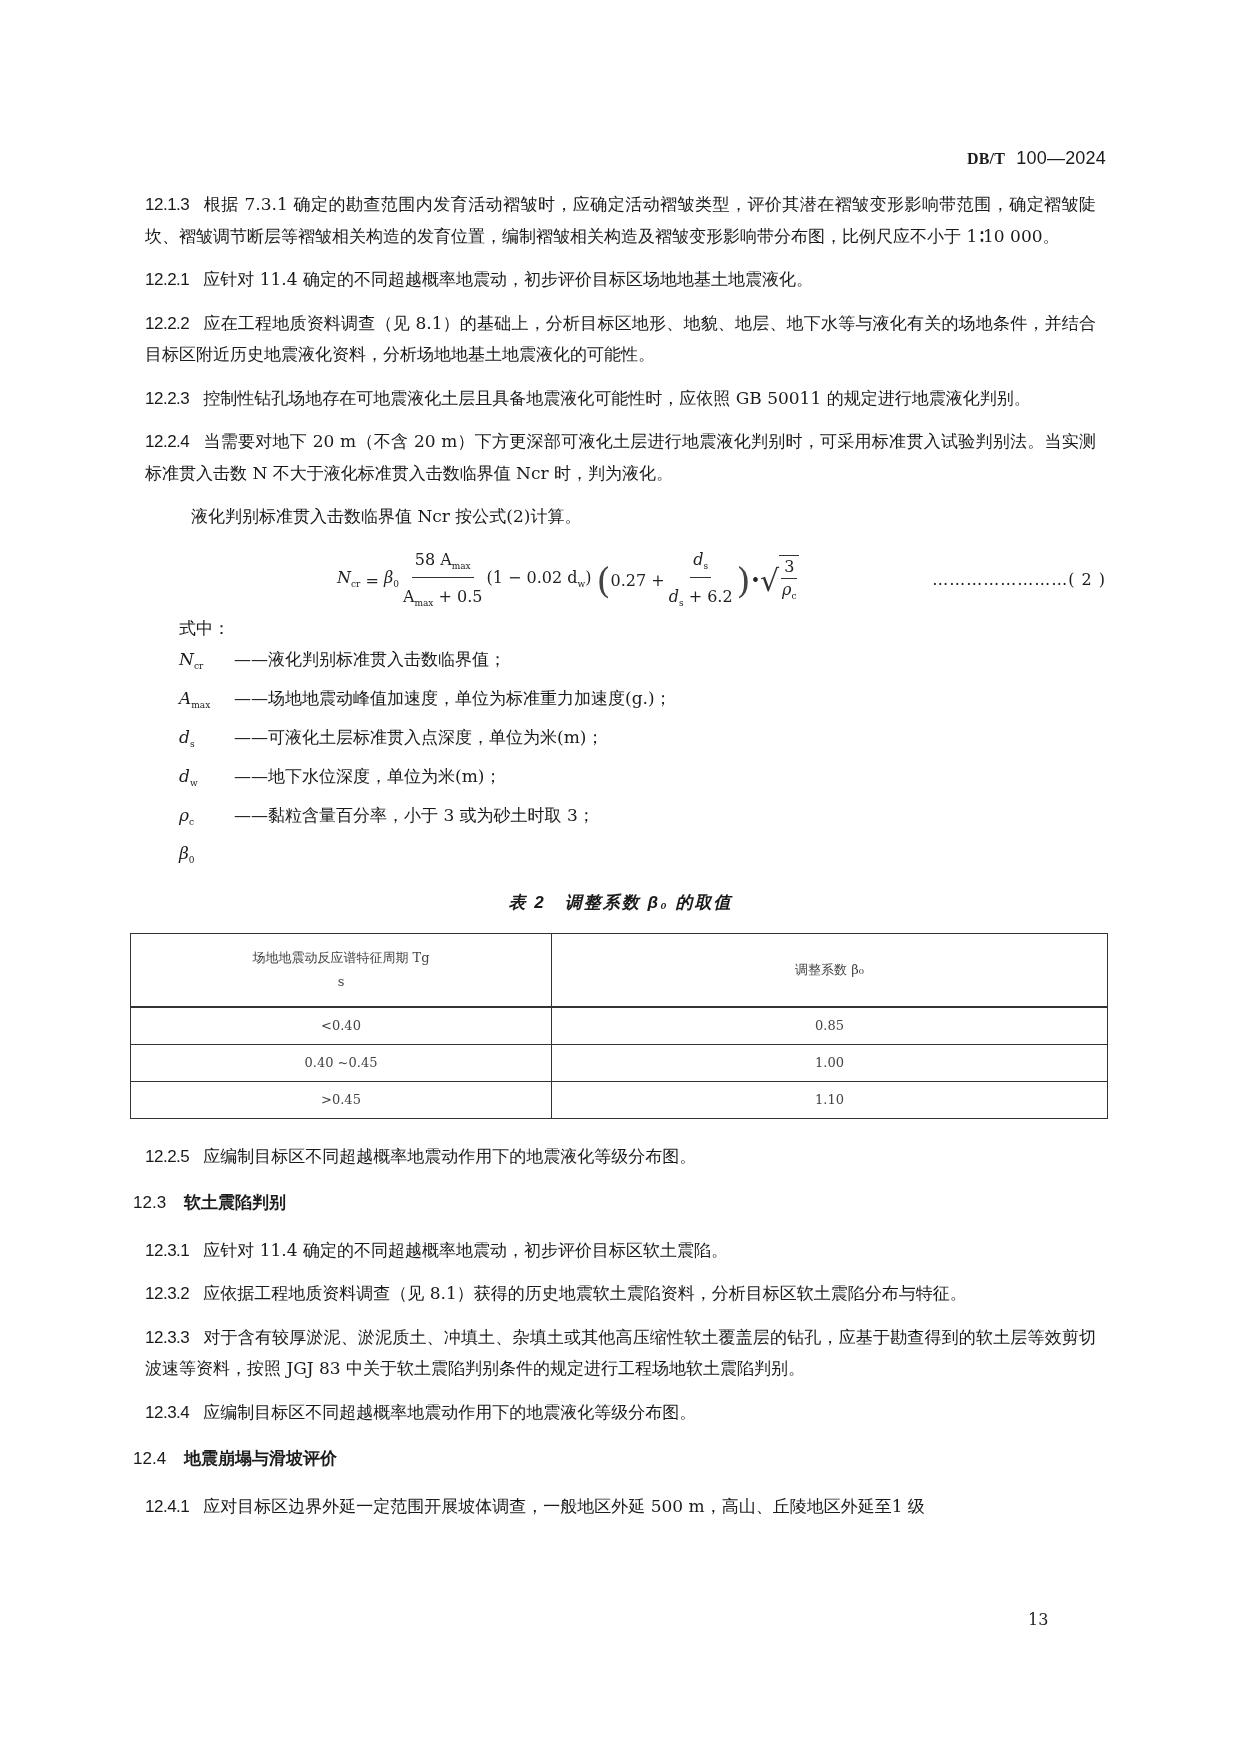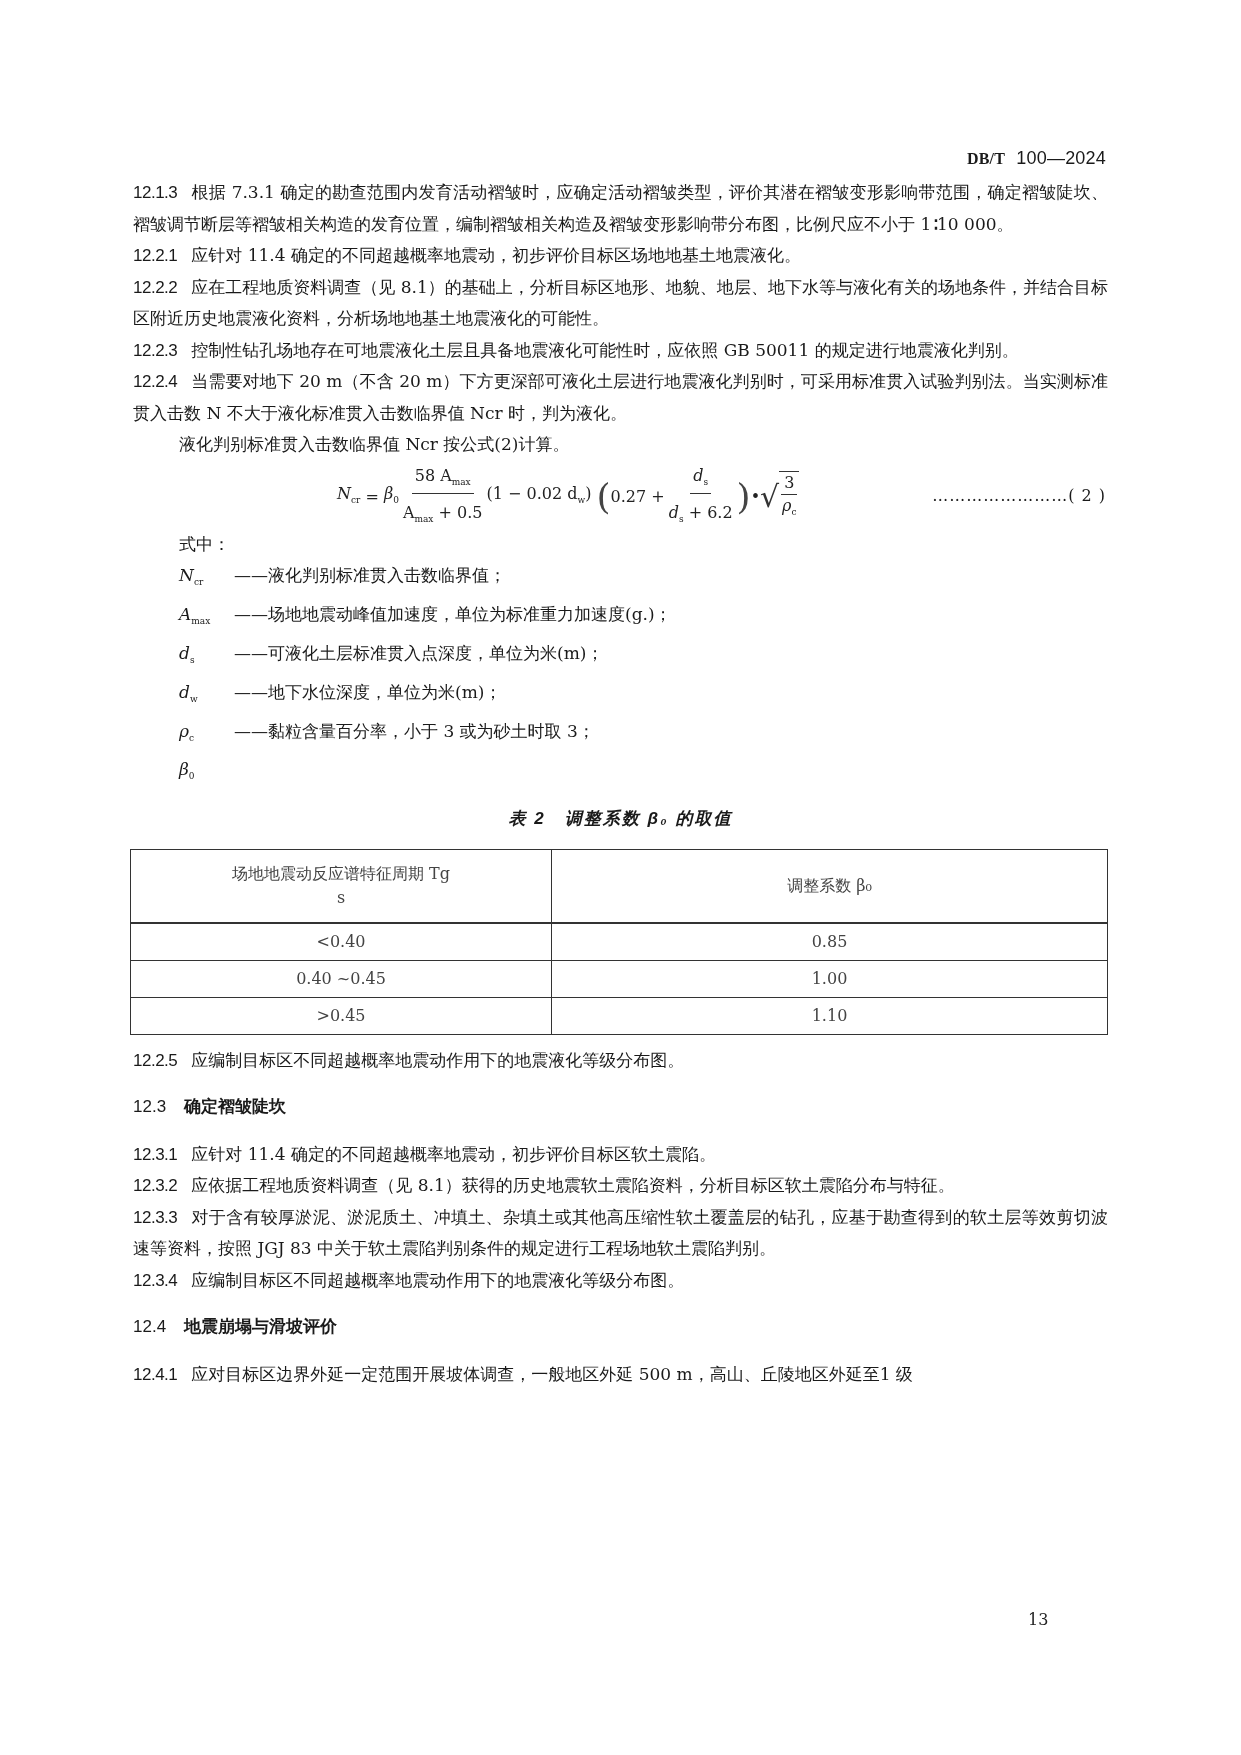--- a/index.html
+++ b/index.html
@@ -11,21 +11,21 @@
   .page-header {
     position: absolute; top: 148px; right: 135px;
     font-size: 17px; letter-spacing: 0.2px;
   }
   .page-header .std-code { font-family: "Liberation Serif", serif; font-weight: bold; font-size: 16px; margin-top: 13px; }
   .page-header .std-num { font-family: "Liberation Sans", sans-serif; font-size: 18px; }
   .content {
     position: absolute; left: 133px; top: 177px; width: 975px;
     font-size: 17px; line-height: 31.5px;
   }
-  .clause { margin: 0; text-align: justify; }
+  .clause { margin: 12px; text-align: justify; }
   .clause .num {
     font-family: "Liberation Sans", sans-serif; font-size: 17px;
     letter-spacing: -0.5px; margin-right: 14px;
   }
   .heading {
     font-family: "Liberation Sans", sans-serif; font-weight: bold;
     font-size: 17px; margin: 15px 0 16px 0;
   }
   .heading .num { font-weight: normal; margin-right: 18px; }
   .indent { padding-left: 46px; }
@@ -49,21 +49,21 @@
   .var-list { padding-left: 46px; }
   .var-row { display: flex; }
   .var-row .sym { width: 55px; font-style: italic; font-family: "DejaVu Serif", serif; }
   .var-row .sym sub { font-size: 9px; font-style: normal; }
   .table-caption {
     text-align: center; font-family: "Liberation Sans", sans-serif; font-weight: bold;
     font-size: 17px; margin: 10px 0 14px 0; letter-spacing: 2px; font-style: italic;
   }
   table.coef {
     width: 978px; margin-left: -3px; border-collapse: collapse;
-    font-size: 16px; color: #444;
+    font-size: 13px; color: #444;
   }
   table.coef td, table.coef th {
     border: 1.5px solid #333; text-align: center; font-weight: normal; padding: 0;
   }
   table.coef th { height: 72px; line-height: 24px; border-bottom: 2.5px solid #333; }
   table.coef td { height: 36px; }
   table.coef th:first-child, table.coef td:first-child { width: 420px; }
   .spacer-sm { height: 10px; }
   .page-number {
     position: absolute; left: 1028px; top: 1610px; font-size: 16px; color: #222;
@@ -180,21 +180,21 @@
   </tbody>
     </table>
 
   <div class="spacer-sm"></div>
 
   <p class="clause">
     <span class="num">12.2.5</span><span>应编制目标区不同超越概率地震动作用下的地震液化等级分布图。</span>
   </p>
 
   <div class="heading">
-    <span class="num">12.3</span><span>确定褶皱陡坎</span>
+    <span class="num">12.3</span><span>软土震陷判别</span>
   </div>
 
   <p class="clause">
     <span class="num">12.3.1</span><span>应针对 11.4 确定的不同超越概率地震动，初步评价目标区软土震陷。</span>
   </p>
   <p class="clause">
     <span class="num">12.3.2</span><span>应依据工程地质资料调查（见 8.1）获得的历史地震软土震陷资料，分析目标区软土震陷分布与特征。</span>
   </p>
   <p class="clause">
     <span class="num">12.3.3</span><span>对于含有较厚淤泥、淤泥质土、冲填土、杂填土或其他高压缩性软土覆盖层的钻孔，应基于勘查得到的软土层等效剪切波速等资料，按照 JGJ 83 中关于软土震陷判别条件的规定进行工程场地软土震陷判别。</span>

